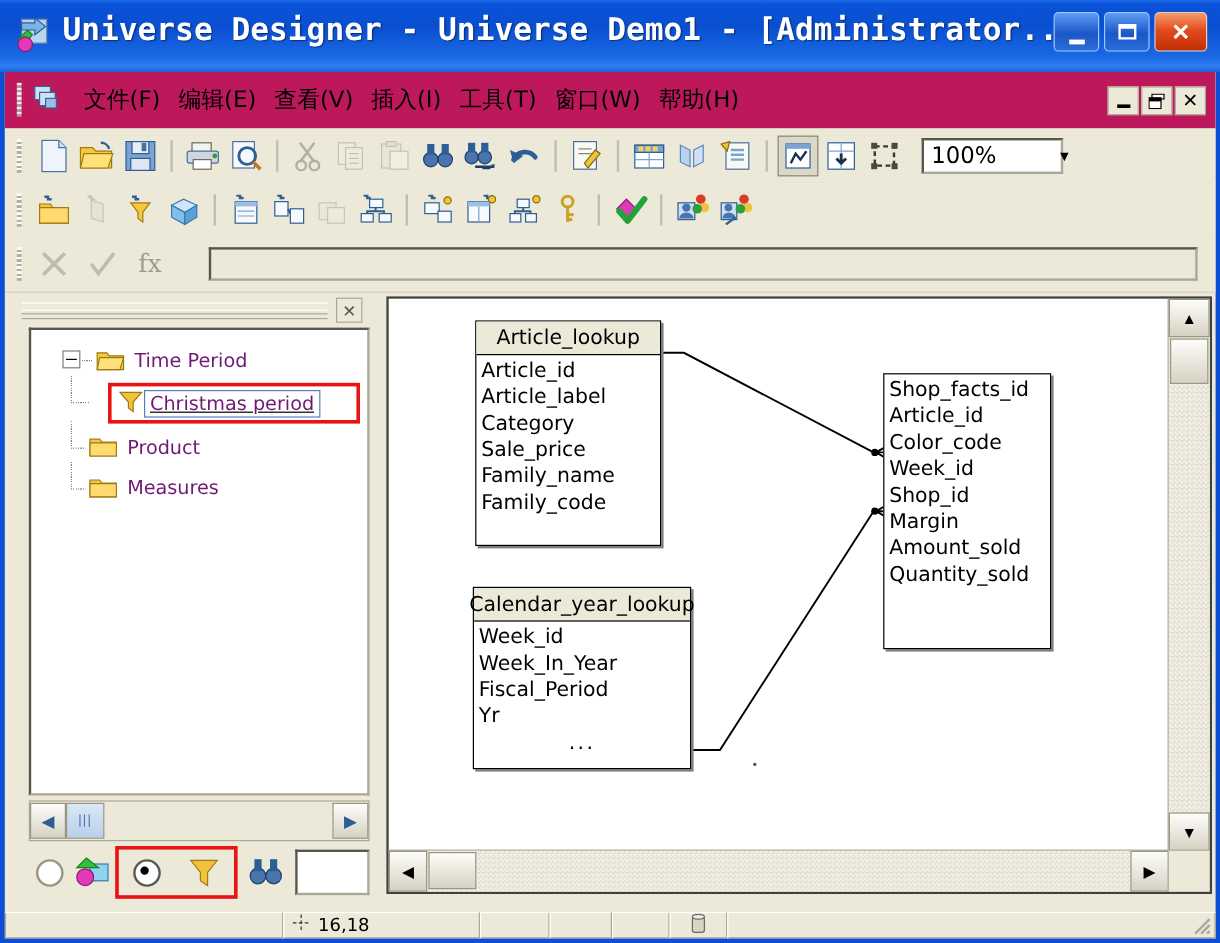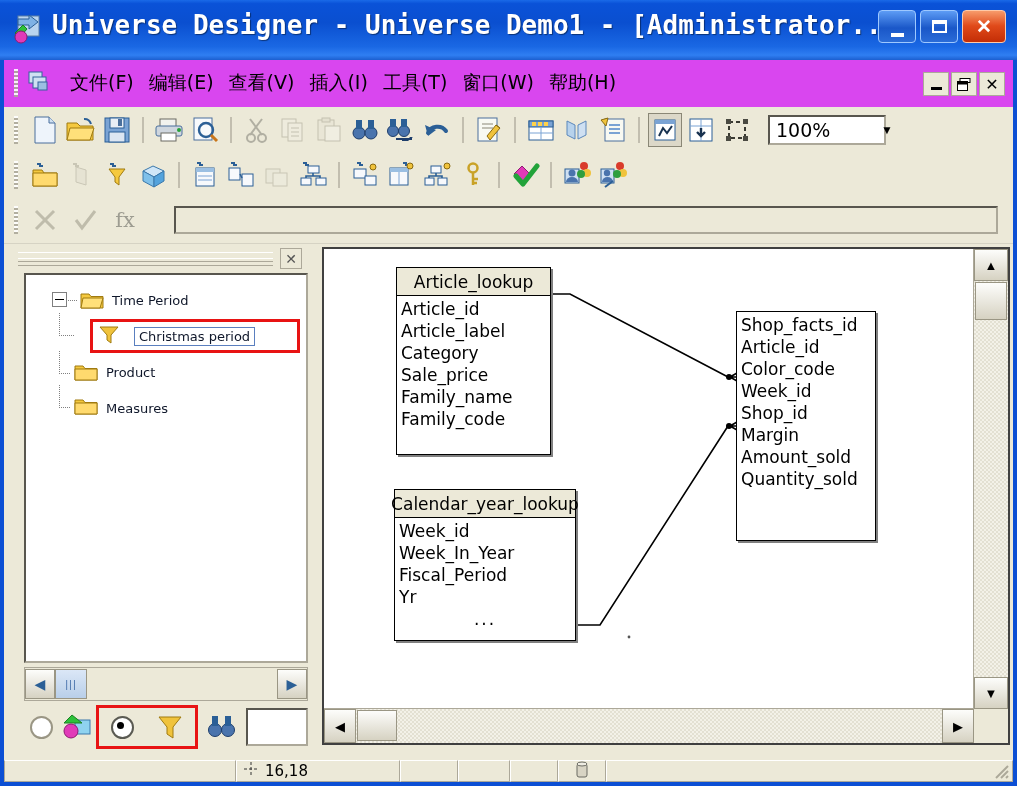--- a/index.html
+++ b/index.html
@@ -44,21 +44,21 @@
 
   
   #client{
     position:absolute;left:4px;top:60px;width:1009px;height:700px;
     background:#ece9d8;
     overflow:hidden;
   }
   
   #menubar{
     position:absolute;left:0;top:0;width:1009px;height:47px;
-    background:#d946ef;border-bottom:1px solid #d6d3c4;
+    background:#be185d;border-bottom:1px solid #d6d3c4;
   }
   .grip{
     position:absolute;width:4px;height:28px;top:9px;
     background-image:repeating-linear-gradient(180deg,#fff 0 2px,#aca899 2px 4px);
     opacity:.9;
   }
   #menubar .mdi-icon{position:absolute;left:24px;top:11px;width:26px;height:22px;}
   #menubar .mitems{position:absolute;left:60px;top:6px;height:34px;display:flex;align-items:center;gap:3px;}
   .mi{
     font-family:"DejaVu Sans","Liberation Sans",sans-serif;
@@ -114,21 +114,21 @@
     overflow:hidden;padding:8px 0 0 0;
   }
   .trow{position:relative;height:34px;display:flex;align-items:center;white-space:nowrap;}
   .expander{
     position:absolute;left:26px;top:9px;width:15px;height:15px;border:1px solid #7f7f7f;background:#fff;
     box-sizing:border-box;
   }
   .expander:before{content:"";position:absolute;left:2px;top:6px;width:9px;height:1px;background:#000;}
   .dotline{position:absolute;background-image:repeating-linear-gradient(180deg,#808080 0 1px,transparent 1px 2px);width:1px;}
   .dotline.h{background-image:repeating-linear-gradient(90deg,#808080 0 1px,transparent 1px 2px);height:1px;width:auto;}
-  .tlabel{font-family:"DejaVu Sans","Liberation Sans",sans-serif;font-size:13px;color:#0f172a;}
+  .tlabel{font-family:"DejaVu Sans","Liberation Sans",sans-serif;font-size:16px;color:#701a75;}
   .folder{width:24px;height:19px;position:relative;}
   #hscroll-tree{
     position:absolute;left:12px;top:420px;width:284px;height:34px;
     background:#ece9d8;border:1px solid #aca899;box-sizing:border-box;
     display:flex;align-items:center;
   }
   .sbtn{width:30px;height:30px;background:linear-gradient(180deg,#fdfdfb,#d6d2c2);
         border:1px solid #9a9684;box-sizing:border-box;display:flex;align-items:center;justify-content:center;}
   #bottombar{
     position:absolute;left:12px;top:458px;width:296px;height:44px;
@@ -595,21 +595,21 @@
                 </svg>
             </span>
             <span class="tlabel">Time Period</span>
           </div>
         </div>
 
         <div class="trow" style="height:38px;">
           <div class="dotline" style="left:33px;top:-4px;height:22px;"></div>
           <div class="dotline h" style="left:33px;top:18px;width:16px;"></div>
           <div style="position:absolute;left:64px;top:2px;width:210px;height:34px;border:3px solid #e81313;box-sizing:border-box;"></div>
-          <div style="margin-left:72px;display:flex;align-items:center;gap:14px;position:relative;z-index:2;">
+          <div style="margin-left:72px;display:flex;align-items:center;gap:0;position:relative;z-index:2;text-decoration:underline;">
             <span>
               <svg width="22" height="22" viewBox="0 0 22 22">
                   <path d="M2 4 h18 l-7 8 v8 l-4 -3 v-5 Z" fill="#f0c33c" stroke="#a07b10"></path>
                 </svg>
             </span>
             <span class="tlabel" style="background:#fff;border:1px solid #5a7fbf;padding:1px 4px;">Christmas period</span>
           </div>
         </div>
 
         <div class="trow">

